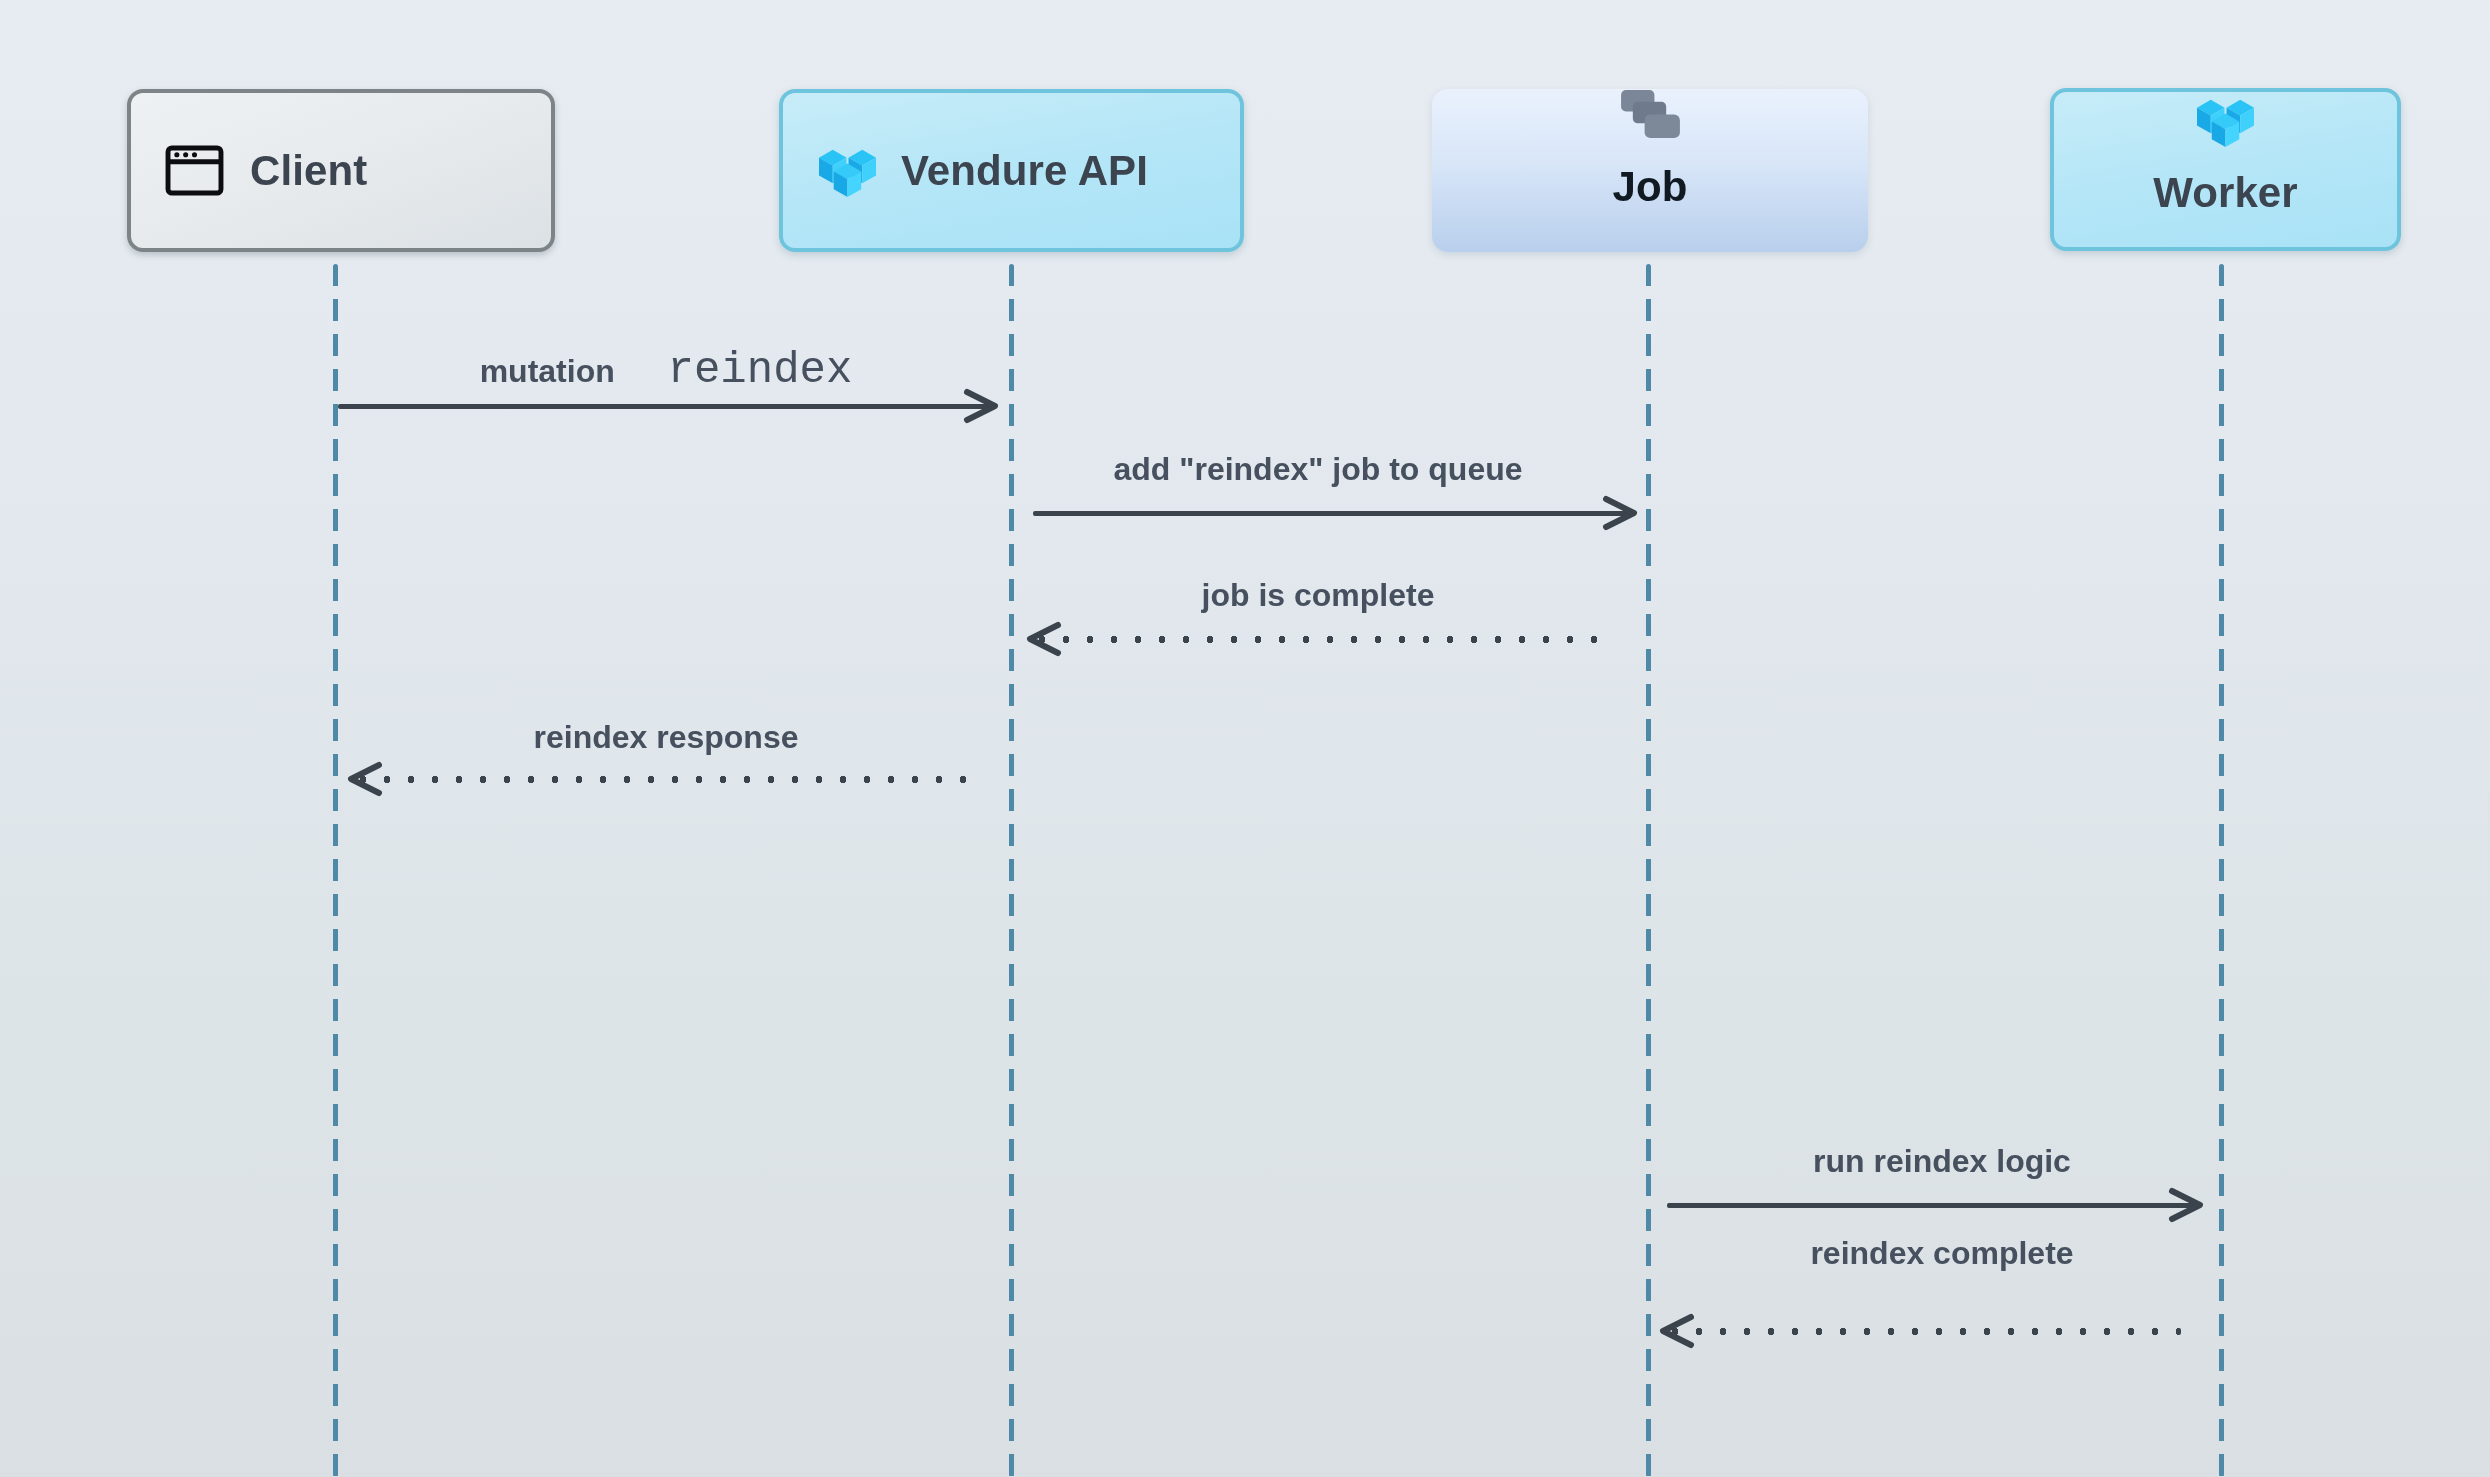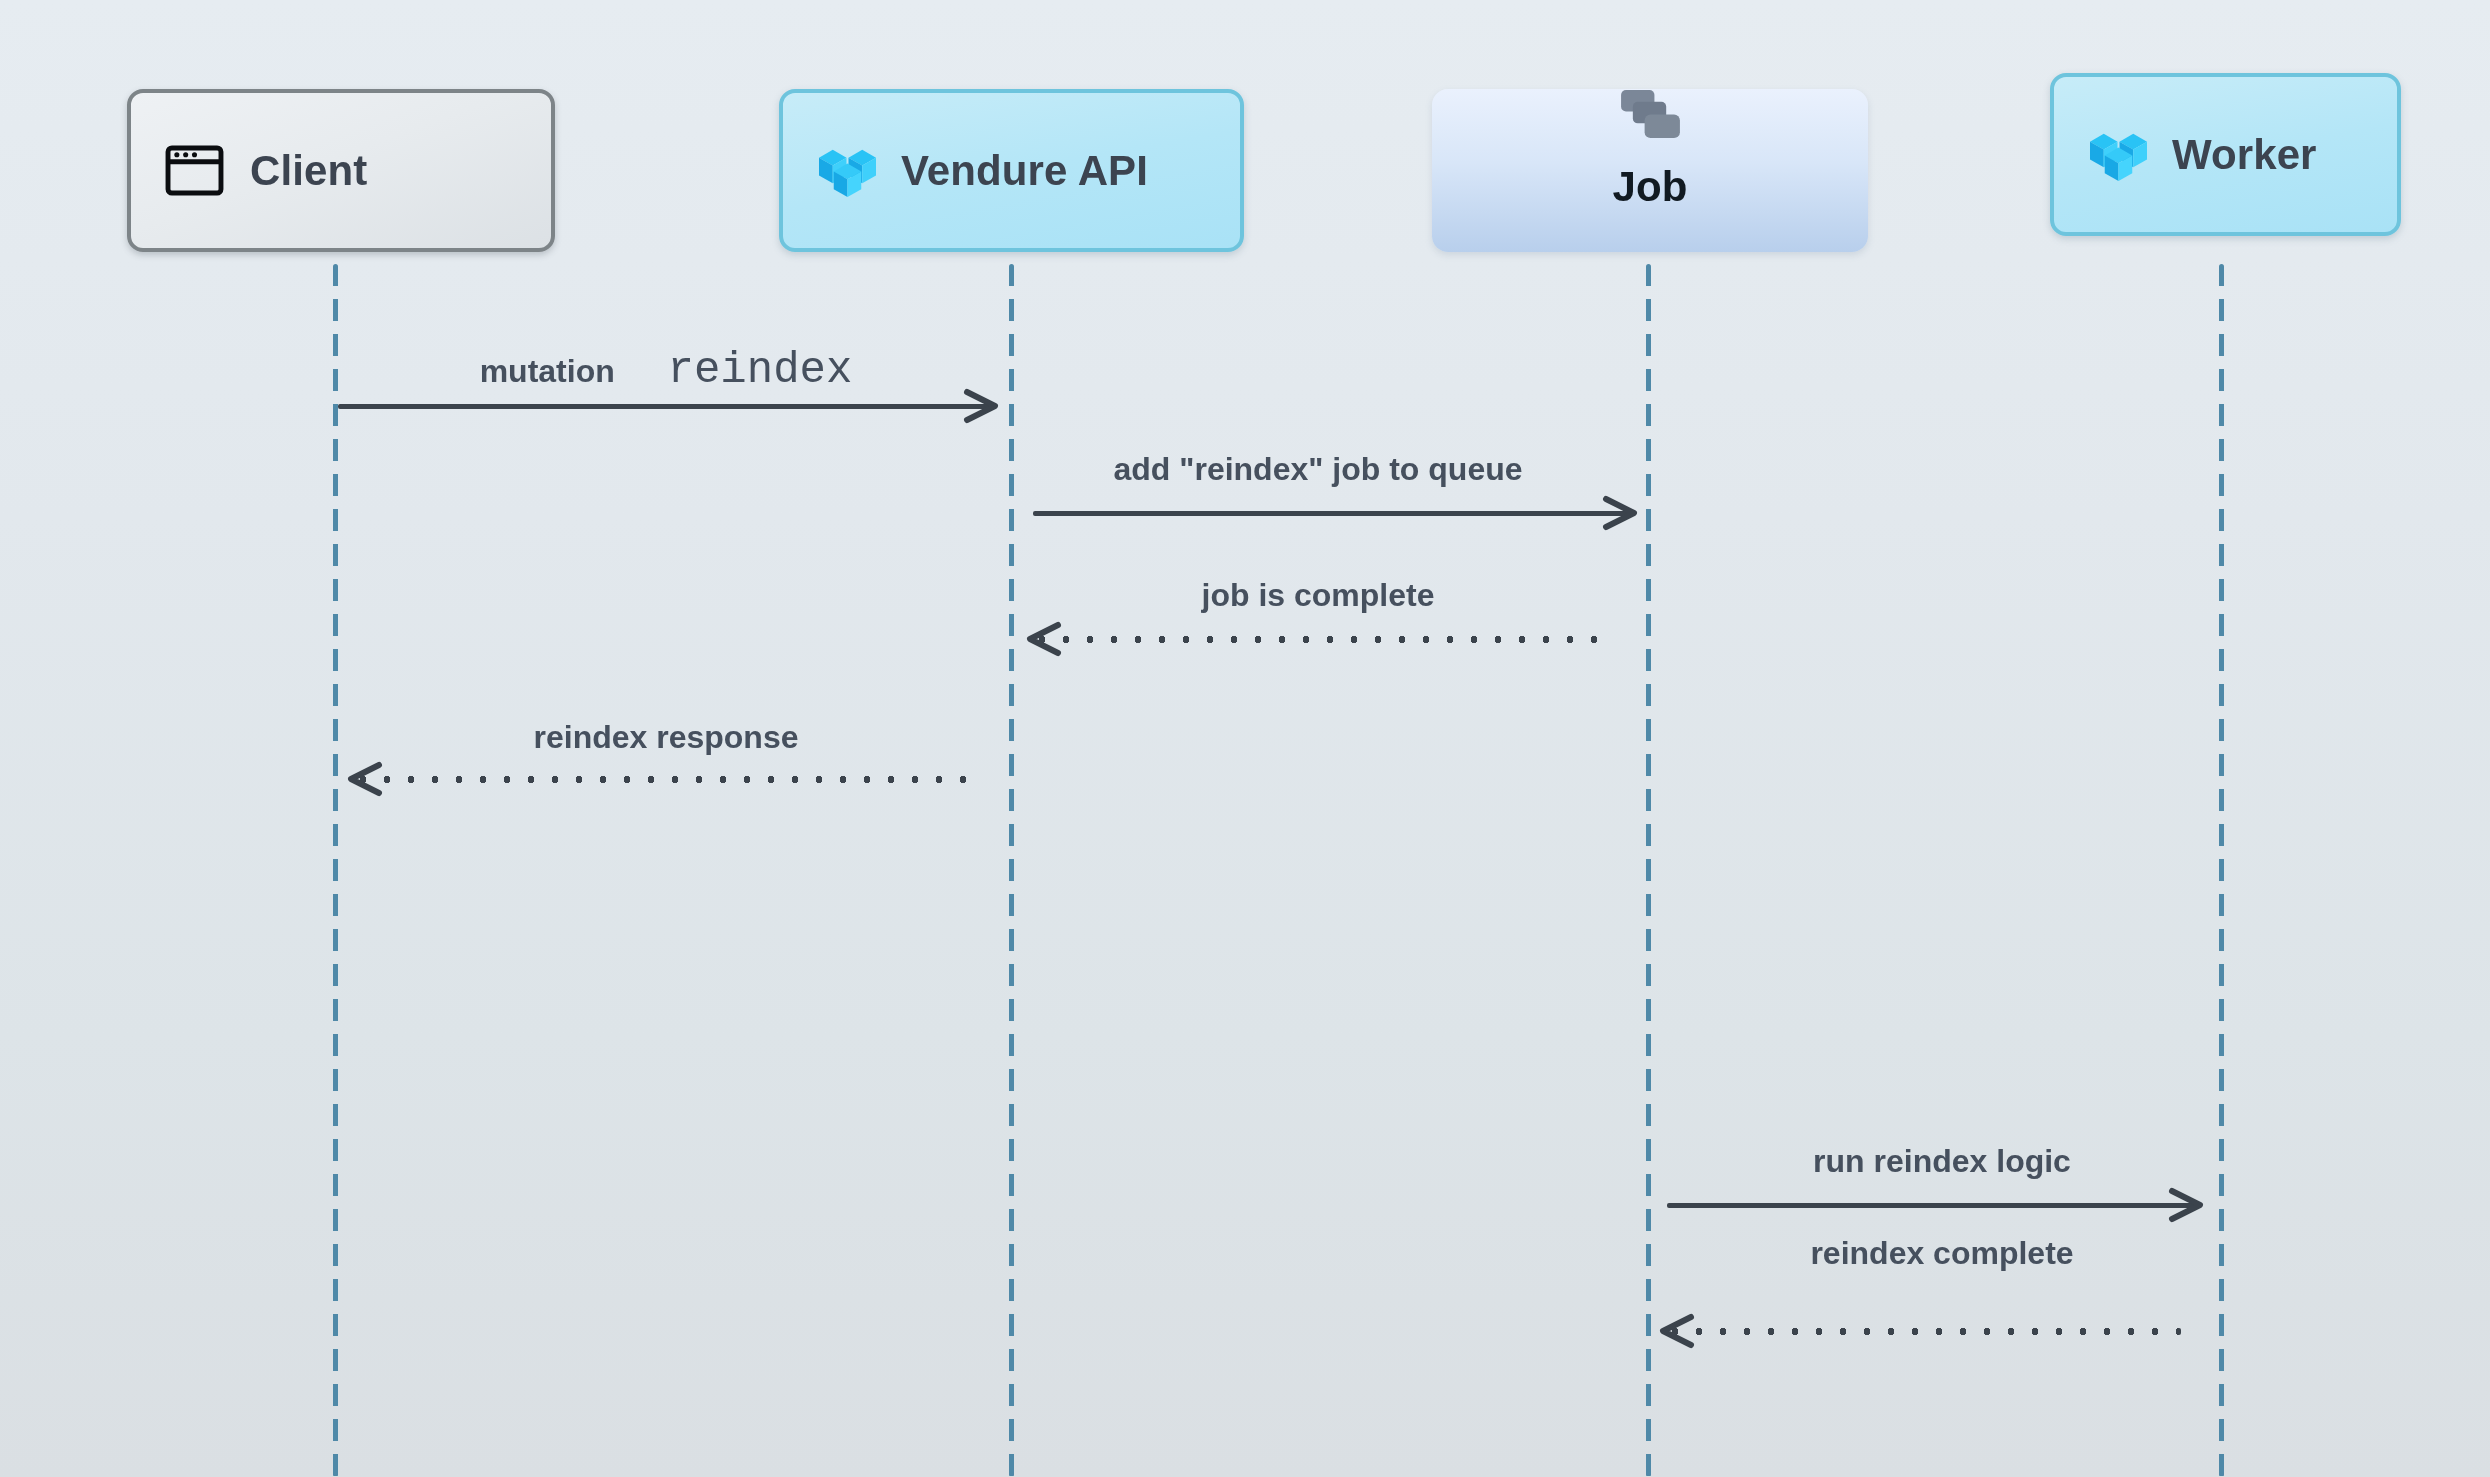--- a/index.html
+++ b/index.html
@@ -150,21 +150,21 @@
     <div class="lifeline" style="left: 1009px; top: 264px; height: 1213px; background: linear-gradient(rgb(79, 137, 168) 0px, rgb(79, 137, 168) 22px, rgba(0, 0, 0, 0) 22px, rgba(0, 0, 0, 0) 35px) 0% 0% / 5px 35px repeat-y;"></div>
     <div class="participant theme-job" style="left: 1432px; top: 89px; width: 436px; height: 163px;">
       <span class="p-icon"><svg width="61" height="51" viewBox="0 0 62 52">
     <rect x="1" y="1" width="34" height="22" rx="5" ry="5" fill="#7b8798"></rect>
     <rect x="13" y="13" width="34" height="22" rx="5" ry="5" fill="#6f7b8c"></rect>
     <rect x="25" y="26" width="36" height="24" rx="6" ry="6" fill="#7d8998"></rect>
   </svg></span>
       <span class="p-label dark">Job</span>
     </div>
     <div class="lifeline" style="left: 1646px; top: 264px; height: 1213px; background: linear-gradient(rgb(79, 137, 168) 0px, rgb(79, 137, 168) 22px, rgba(0, 0, 0, 0) 22px, rgba(0, 0, 0, 0) 35px) 0% 0% / 5px 35px repeat-y;"></div>
-    <div class="participant theme-vendure" style="left: 2050px; top: 73px; width: 351px; height: 163px;">
+    <div class="participant theme-vendure" style="left: 2050px; top: 88px; width: 351px; height: 163px; flex-direction: column;">
       <span class="p-icon"><svg width="61" height="57" viewBox="0 0 62 58">
     <polygon points="2,16 16,8 30,16 16,24" fill="#29c3f5"></polygon>
     <polygon points="2,16 16,24 16,42 2,34" fill="#19a9e6"></polygon>
     <polygon points="30,16 16,24 16,42 30,34" fill="#3fd0fb"></polygon>
     <polygon points="32,16 46,8 60,16 46,24" fill="#29c3f5"></polygon>
     <polygon points="32,16 46,24 46,42 32,34" fill="#19a9e6"></polygon>
     <polygon points="60,16 46,24 46,42 60,34" fill="#3fd0fb"></polygon>
     <polygon points="17,30 31,22 45,30 31,38" fill="#35caf8"></polygon>
     <polygon points="17,30 31,38 31,56 17,48" fill="#18a8e5"></polygon>
     <polygon points="45,30 31,38 31,56 45,48" fill="#45d4fd"></polygon>

